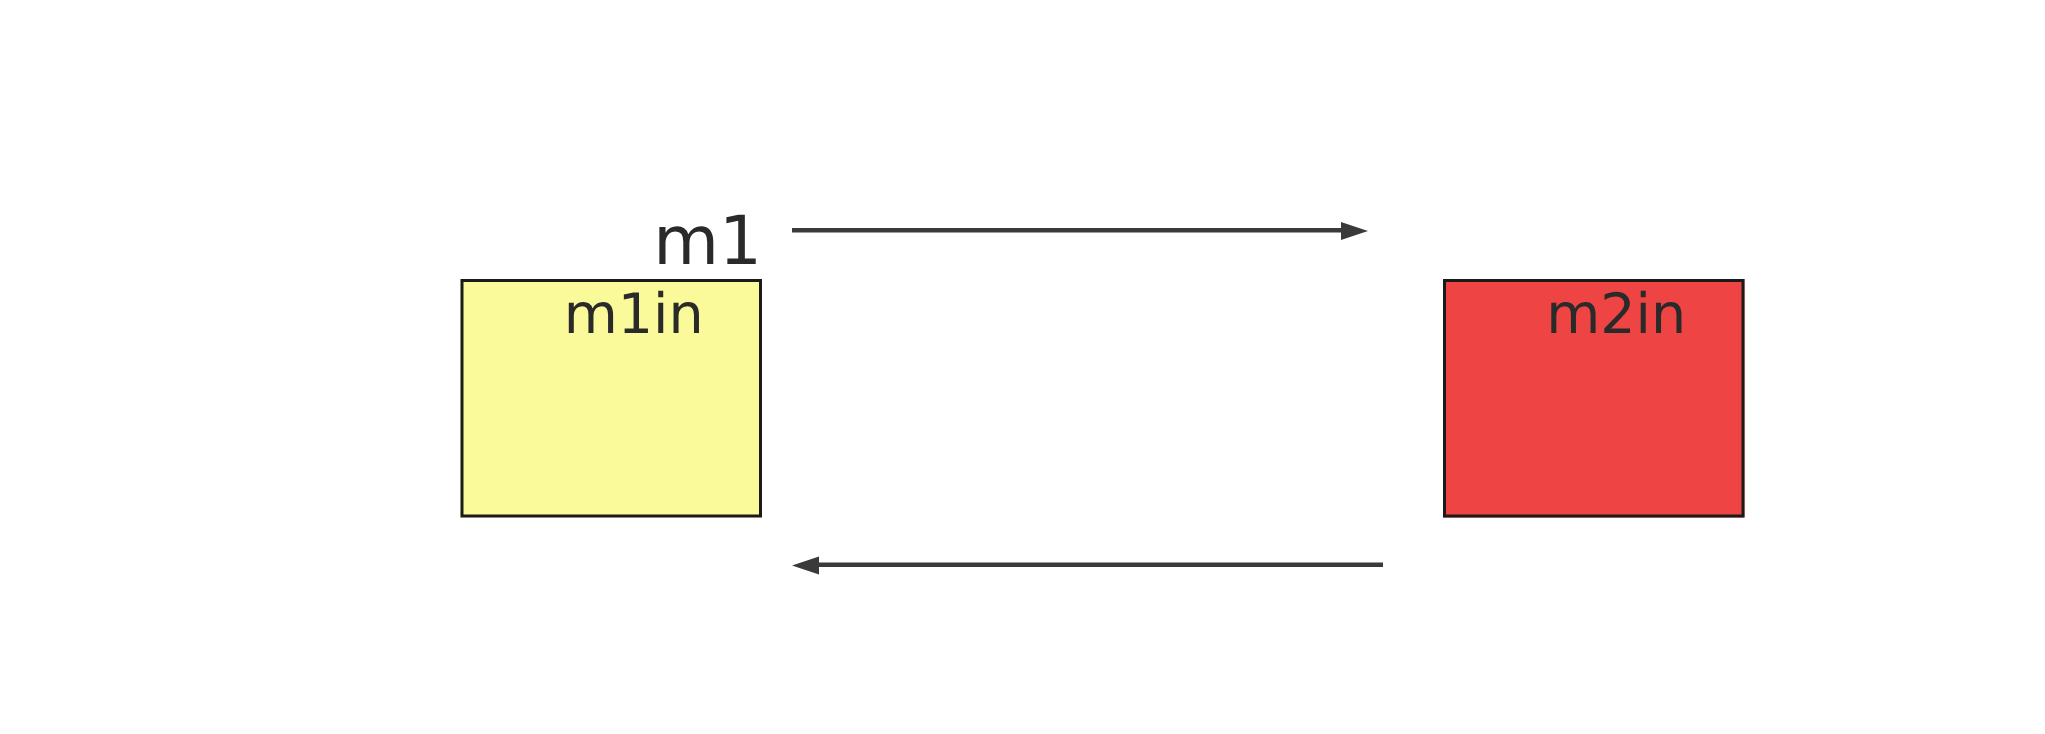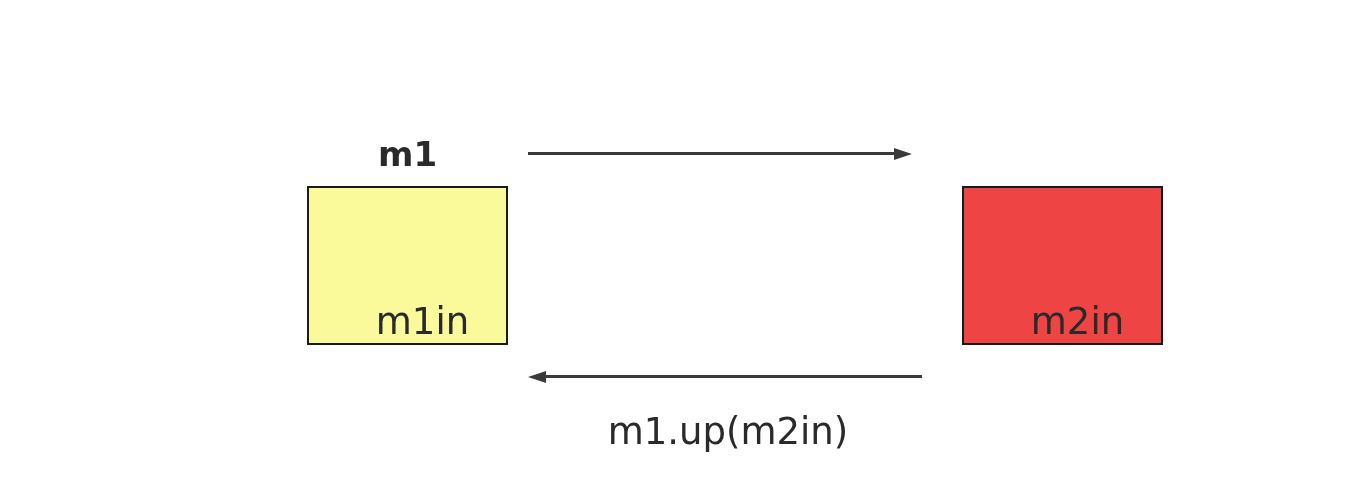--- a/index.html
+++ b/index.html
@@ -10,37 +10,36 @@
     height: 489px;
     background: #ffffff;
     font-family: "DejaVu Sans", "Liberation Sans", sans-serif;
     overflow: hidden;
   }
 
   .node-title {
     position: absolute;
     top: 134px;
     width: 201px;
-    text-align: center;
-    font-size: 34px;
+    text-align: right;
+    font-size: 45px;
     line-height: 1.18;
-    font-weight: bold;
   }
   #title-m1 { left: 307px; }
   #title-m2 { left: 962px; }
 
   .node {
     position: absolute;
     top: 186px;
     width: 201px;
     height: 159px;
     box-sizing: border-box;
     border: 2px solid;
     display: flex;
-    align-items: flex-end;
+    align-items: flex-start;
     justify-content: center;
   }
   #node-m1 { left: 307px; }
   #node-m2 { left: 962px; }
 
   .node-content {
     font-size: 37px;
     transform: translateX(15px);
     white-space: nowrap;
   }
@@ -102,15 +101,14 @@
     <div class="arrow-line" style="background-color: rgb(58, 58, 58);"></div>
     <div class="arrow-head head-right" style="border-left-color: rgb(58, 58, 58);"></div>
   </div>
 
 
   <div class="arrow" id="arrow-bottom">
     <div class="arrow-line" style="background-color: rgb(58, 58, 58);"></div>
     <div class="arrow-head head-left" style="border-right-color: rgb(58, 58, 58);"></div>
   </div>
 
-  <div class="arrow-label" id="label-bottom">m1.up(m2in)</div>
 
 </div>
 
 </body></html>

